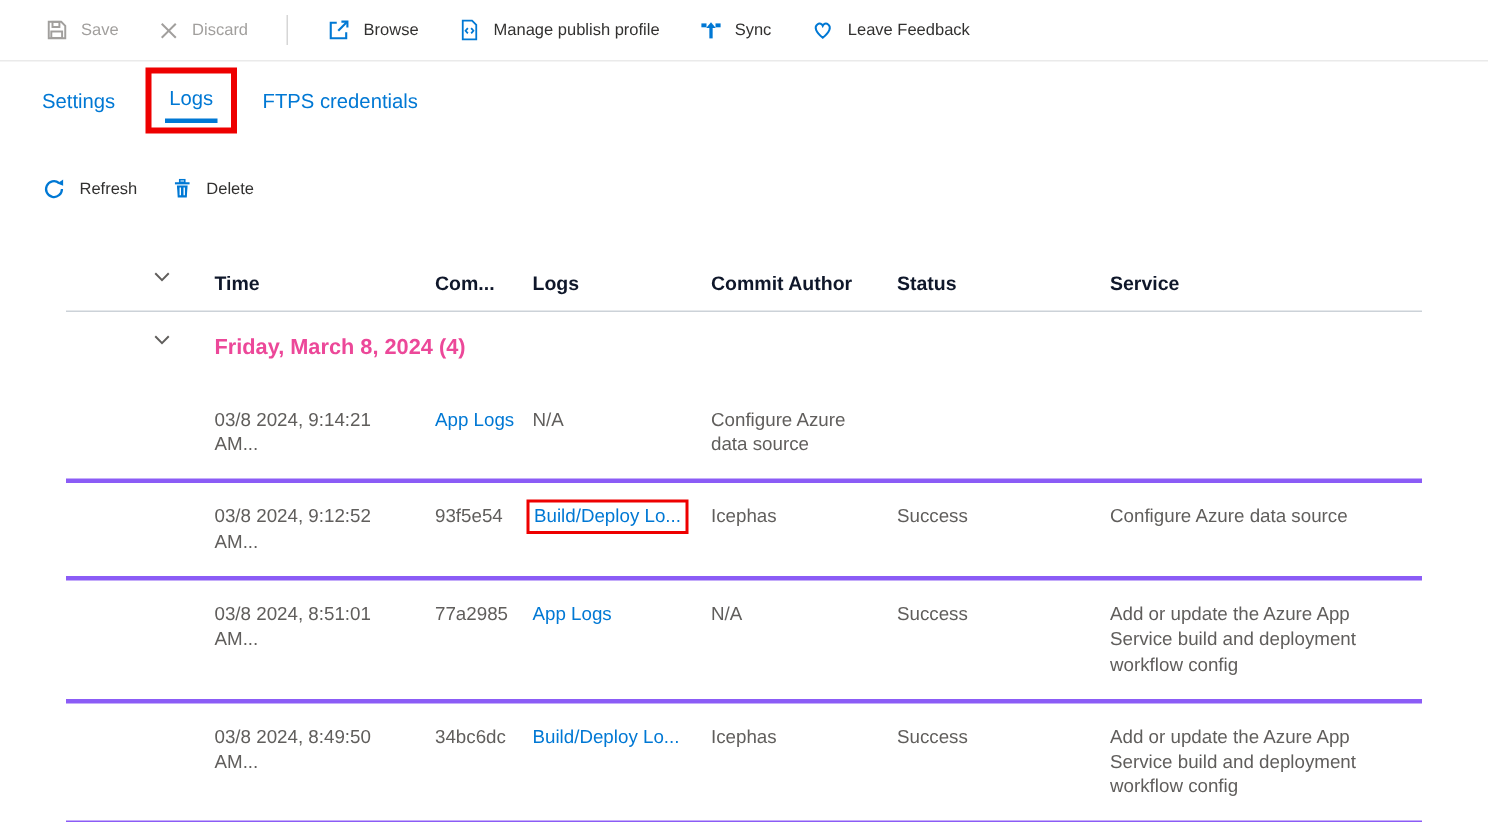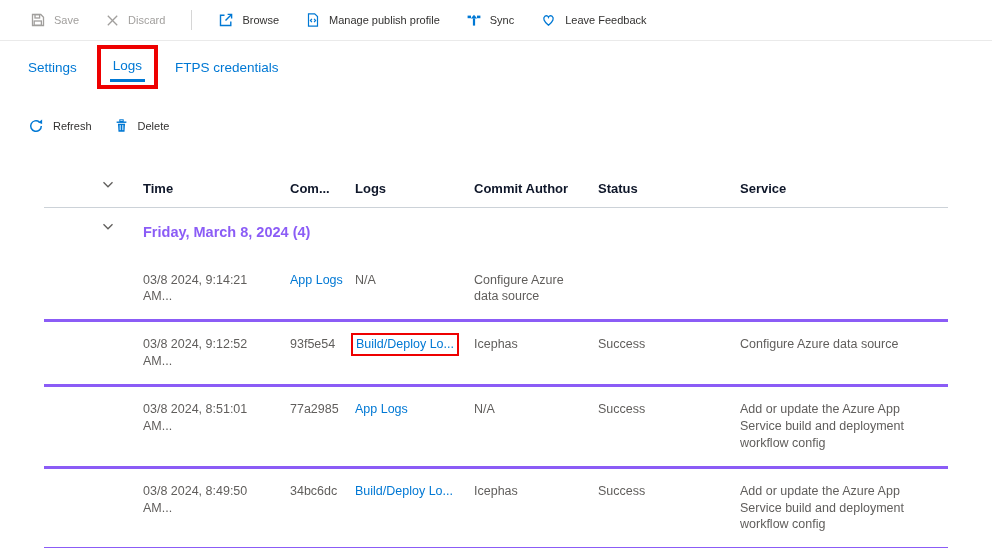--- a/index.html
+++ b/index.html
@@ -40,21 +40,21 @@
   .cmd { display:flex; align-items:center; gap:9px; font-size:11px; color:#323130; cursor:pointer; }
 
   
   .table { margin:33px 44px 0 44px; font-size:12.5px; }
   .grid { display:grid; grid-template-columns:99px 147px 65px 119px 124px 142px 1fr; }
   .thead { border-bottom:1px solid #ccd2d8; color:#0f172a; font-weight:bold; font-size:13px; }
   .thead .cell { padding:11px 10px 11px 0; }
   .cell-expander { padding-left:58px !important; box-sizing:border-box; }
   .trow { border-bottom:3px solid #8b5cf6; color:#605e5c; }
   .trow .cell { padding:14px 12px 14px 0; line-height:1.35; }
-  .trow.group { border-bottom:none; color:#8b5cf6; }
+  .trow.group { border-bottom:none; color:#ec4899; }
   .trow.group .cell { padding-top:15px; padding-bottom:15px; }
   .group-label { font-weight:bold; font-size:14.5px; grid-column:2 / -1; }
   a.loglink { color:#0078d4; text-decoration:none; cursor:pointer; }
   .annotation-inline { display:inline-block; border:2px solid #ee0000; padding:1px 3px; margin:-3px 0 0 -4px; }
   svg { display:block; }
 </style>
 </head>
 <body>
 
 <div class="toolbar">

